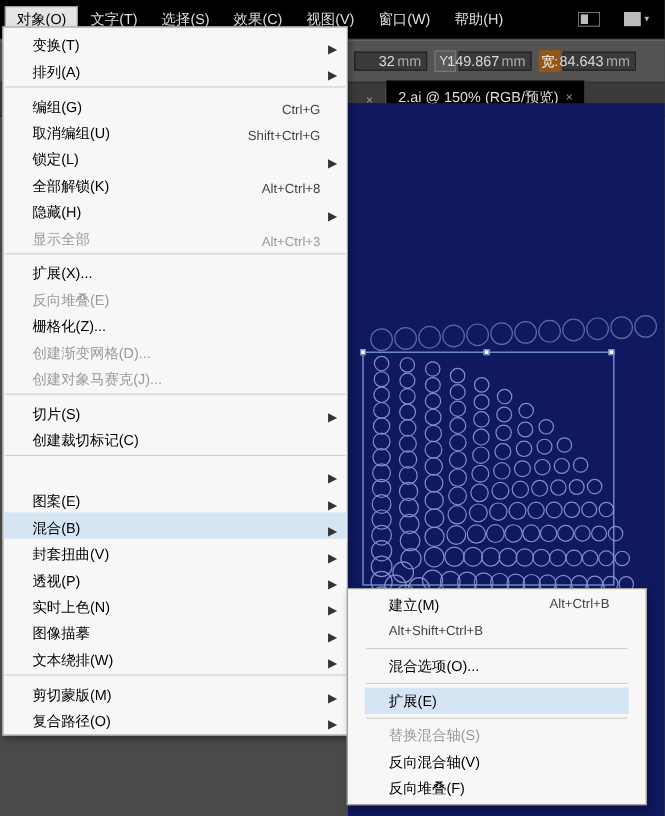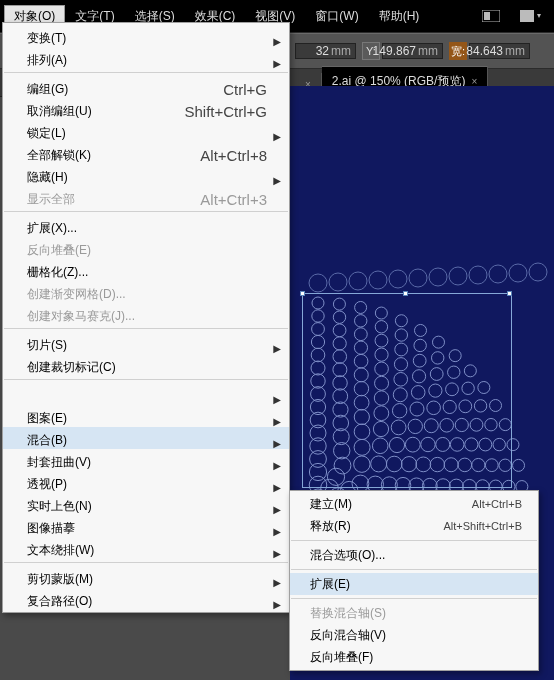--- a/index.html
+++ b/index.html
@@ -16,26 +16,26 @@
 .finput{width:61px;height:16px;background:#3a3a3a;border:1px solid #222;color:#ddd;padding:0 4px;font-size:11px;display:flex;align-items:center;justify-content:flex-end}
 .finput .unit{margin-left:2px;color:#aaa}
 .tabbar{height:28px;background:#3a3a3a;border-bottom:1px solid #222;display:flex;align-items:flex-end;padding-left:295px}
 .tab{padding:6px 10px;color:#aaa;display:flex;align-items:center;gap:6px;border-right:1px solid #555;background:#3a3a3a}
 .tab.active{background:#000000;color:#ddd;border-top:1px solid #666}
 .close-x{color:#999;font-size:10px}
 .canvas{position:absolute;left:290px;top:86px;right:0;bottom:0;background:#10185f}
 .menu{position:absolute;left:2px;top:22px;width:288px;background:#f7f7f7;border:1px solid #a0a0a0;box-shadow:2px 3px 6px rgba(0,0,0,.35);color:#000;padding:2px 0}
 .menu .row{display:flex;align-items:flex-end;height:22px;padding:0 22px 0 24px;position:relative;cursor:default}
 .menu .row .lab{flex:1;white-space:nowrap}
-.menu .row .scut{color:#444;font-size:15px;margin-left:8px}
+.menu .row .scut{color:#444;font-size:11px;margin-left:8px}
 .menu .row .arrow{position:absolute;right:8px;font-size:10px;color:#333}
 .menu .row.disabled .lab,.menu .row.disabled .scut{color:#9a9a9a}
 .menu .row.hover{background:#d6e5f3}
 .menu hr{border:none;border-top:1px solid #d0d0d0;margin:3px 1px}
-.submenu{position:absolute;left:289px;top:490px;width:250px;background:#f7f7f7;border:1px solid #a0a0a0;box-shadow:2px 3px 6px rgba(0,0,0,.35);color:#000;padding:2px 0}
+.submenu{position:absolute;left:289px;top:490px;width:250px;background:#f7f7f7;border:1px solid #a0a0a0;box-shadow:2px 3px 6px rgba(0,0,0,.35);color:#000;padding:2px 14px}
 .submenu .row{display:flex;align-items:center;height:22px;padding:0 16px 0 20px;cursor:default}
 .submenu .row .lab{flex:1}
 .submenu .row .scut{color:#444;font-size:11px}
 .submenu .row.disabled .lab{color:#9a9a9a}
 .submenu .row.hover{background:#d6e5f3}
 .submenu hr{border:none;border-top:1px solid #d0d0d0;margin:3px 1px}
 .circles{position:absolute;left:18px;top:132px;width:270px;height:380px;overflow:hidden}
 .sel{position:absolute;border:1px solid #86a8d8}
 .hnd{position:absolute;width:5px;height:5px;background:#fff;border:1px solid #5b85bb}
 </style>
@@ -361,21 +361,20 @@
       <span class="lab">复合路径(O)</span>
       <span class="arrow">▶</span>
     </div>
   </div>
 <div class="submenu" id="subMenu">
     <div class="row">
       <span class="lab">建立(M)</span>
       <span class="scut">Alt+Ctrl+B</span>
     </div>
     <div class="row">
-      <span class="lab">释放(R)</span>
       <span class="scut">Alt+Shift+Ctrl+B</span>
     </div>
     <hr>
     <div class="row">
       <span class="lab">混合选项(O)...</span>
     </div>
     <hr>
     <div class="row hover">
       <span class="lab">扩展(E)</span>
     </div>

